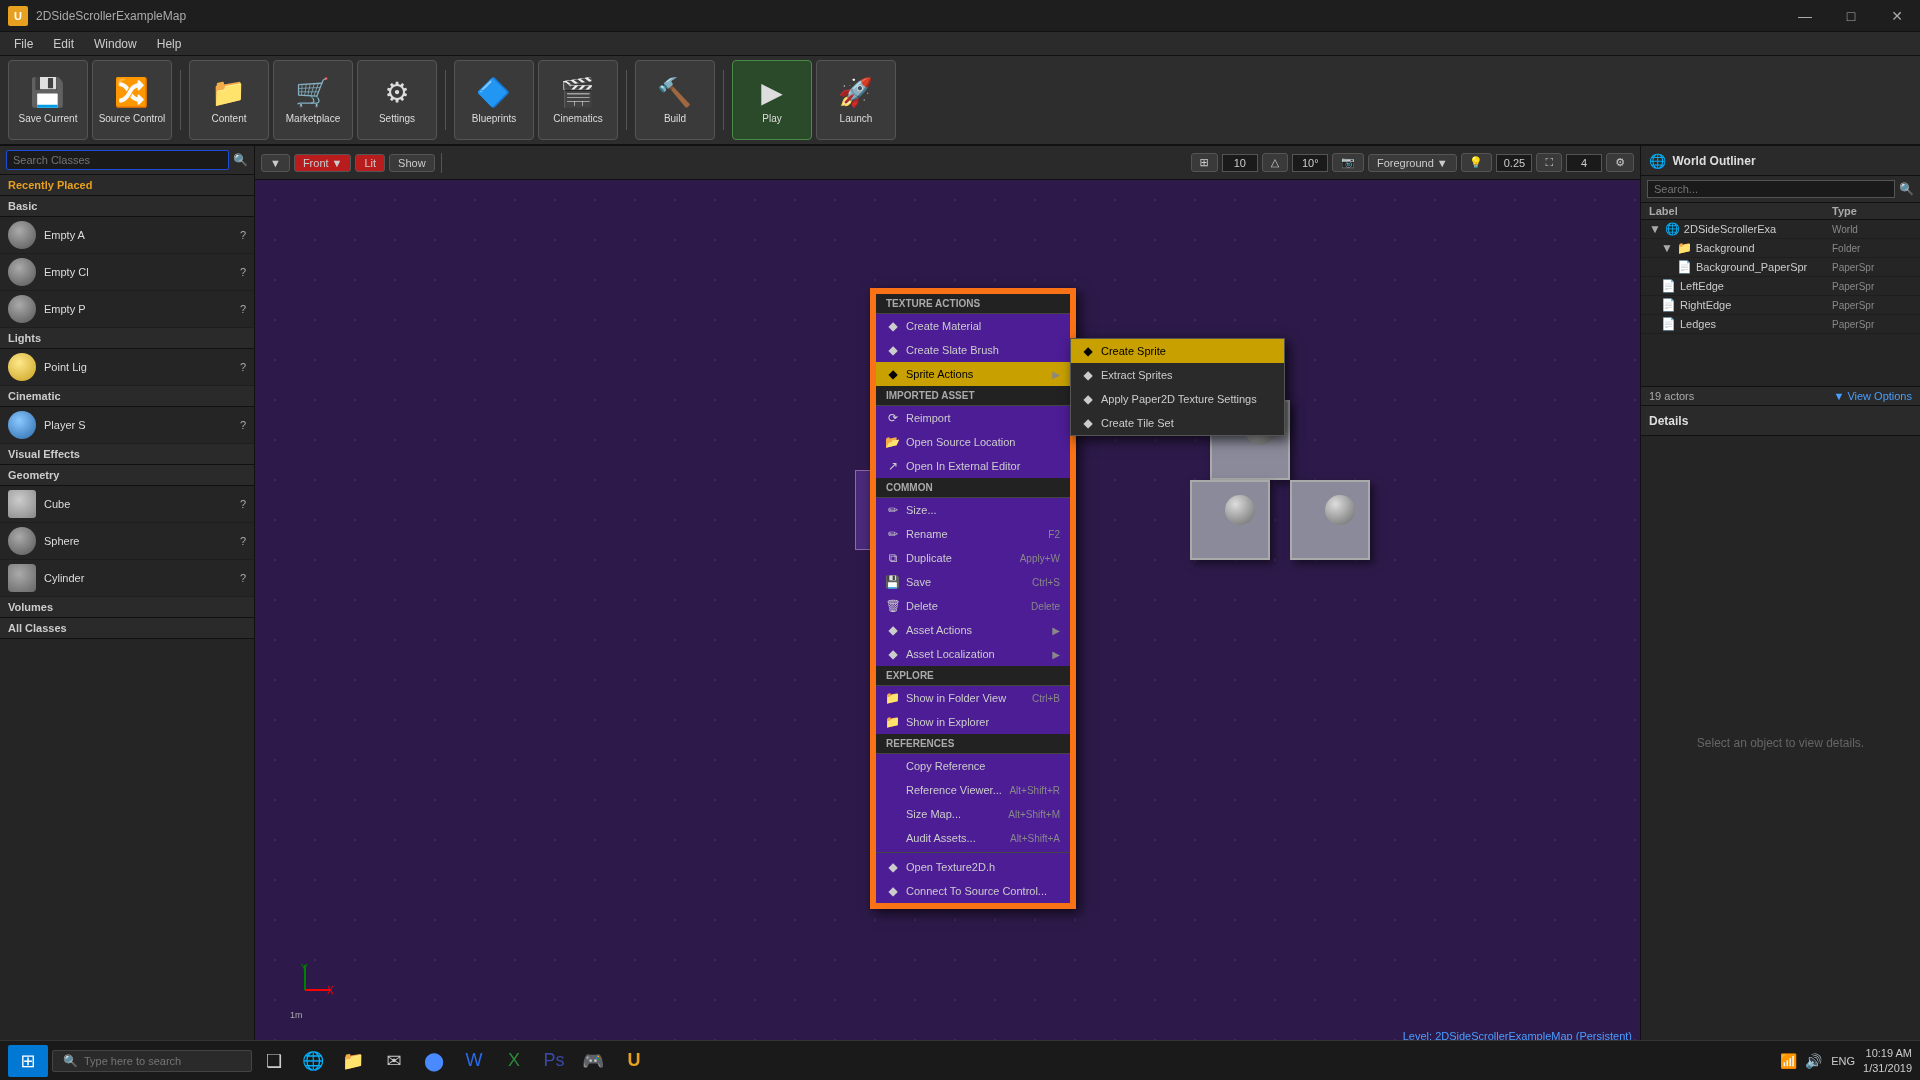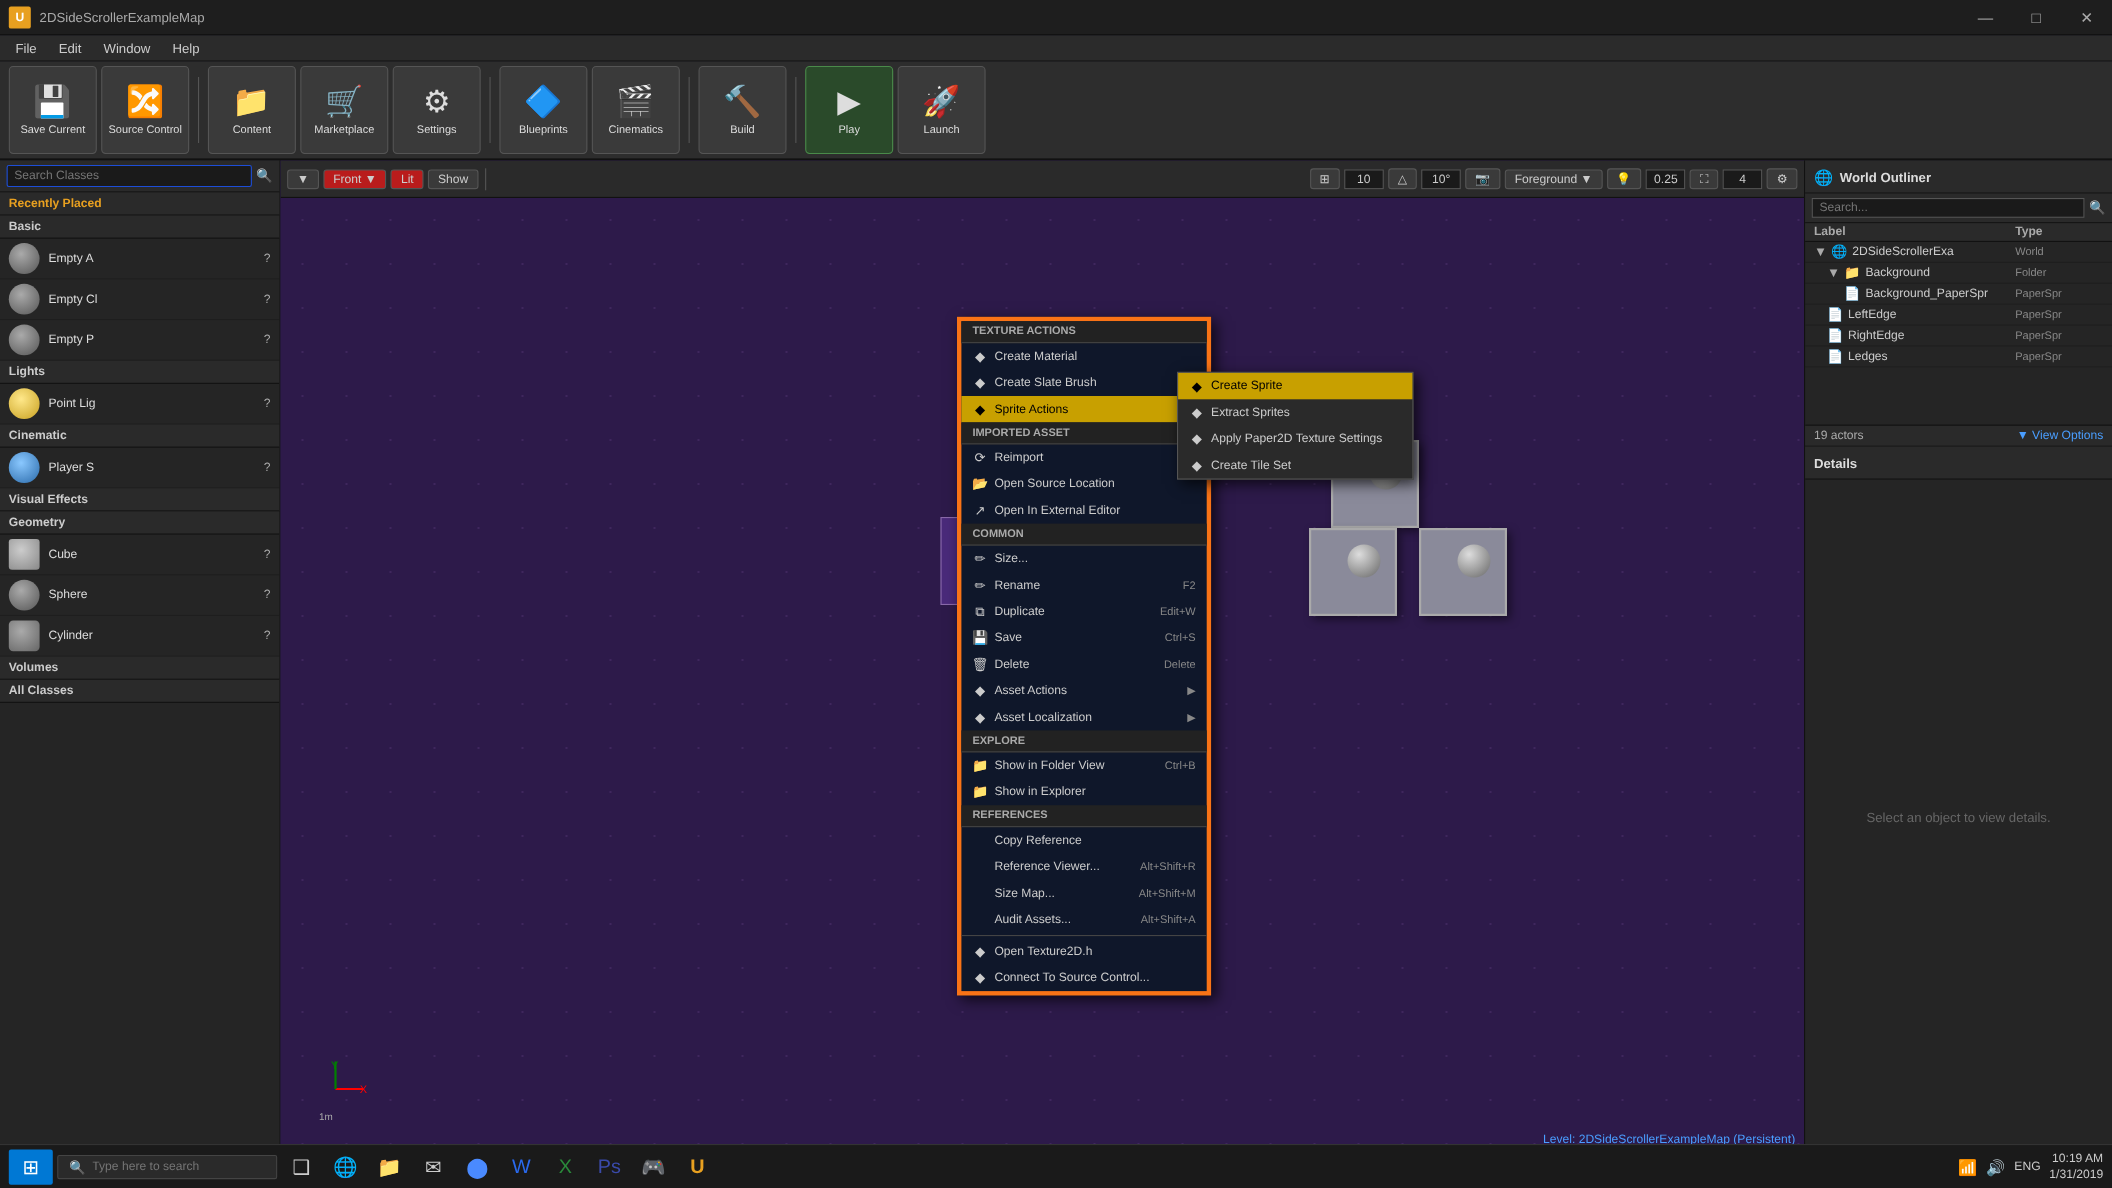--- a/index.html
+++ b/index.html
@@ -216,23 +216,23 @@
     .view-options-btn { margin-left: auto; color: #4a9eff; cursor: pointer; font-size: 11px; }
 
     #details-panel { flex: 1; display: flex; flex-direction: column; }
     .details-content { flex: 1; display: flex; align-items: center; justify-content: center; color: #666; font-size: 12px; padding: 20px; text-align: center; }
 
     
     #context-menu {
       position: absolute;
       top: 108px;
       left: 615px;
-      width: 231px;
-      background: #0f172a;
-      border: 4px solid #f97316;
+      width: 206px;
+      background: #4c1d95;
+      border: 6px solid #f97316;
       box-shadow: 4px 4px 12px rgba(0,0,0,0.7);
       z-index: 1000;
     }
     .ctx-section-header { padding: 4px 10px; background: #222; color: #aaa; font-size: 10px; font-weight: bold; text-transform: uppercase; border-bottom: 1px solid #444; }
     .ctx-item { display: flex; align-items: center; padding: 5px 10px; font-size: 11px; color: #ccc; cursor: pointer; gap: 6px; }
     .ctx-item.active { background: #c8a000; color: #000; }
     .ctx-item .ctx-icon { width: 14px; height: 14px; display: flex; align-items: center; justify-content: center; font-size: 12px; }
     .ctx-item .ctx-shortcut { margin-left: auto; color: #888; font-size: 10px; }
     .ctx-item.has-submenu::after { content: '▶'; margin-left: auto; color: #888; font-size: 10px; }
     .ctx-sep { height: 1px; background: #444; margin: 2px 0; }
@@ -521,21 +521,21 @@
           <span>Size...</span>
         </div>
         <div class="ctx-item">
           <span class="ctx-icon">✏</span>
           <span>Rename</span>
           <span class="ctx-shortcut">F2</span>
         </div>
         <div class="ctx-item">
           <span class="ctx-icon">⧉</span>
           <span>Duplicate</span>
-          <span class="ctx-shortcut">Edit+W</span>
+          <span class="ctx-shortcut">Apply+W</span>
         </div>
         <div class="ctx-item">
           <span class="ctx-icon">💾</span>
           <span>Save</span>
           <span class="ctx-shortcut">Ctrl+S</span>
         </div>
         <div class="ctx-item">
           <span class="ctx-icon">🗑</span>
           <span>Delete</span>
           <span class="ctx-shortcut">Delete</span>

